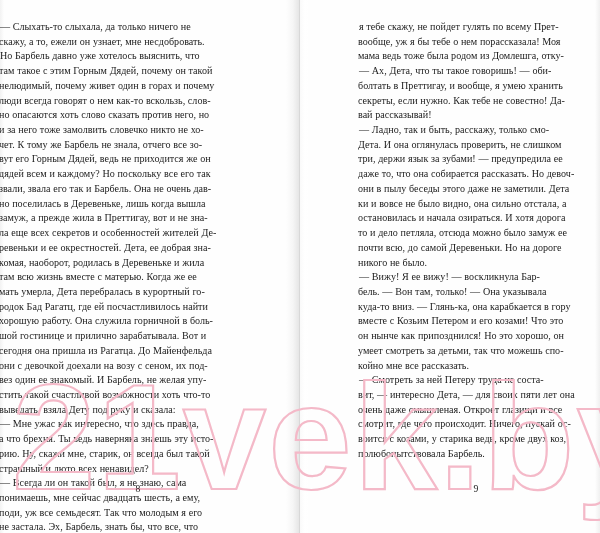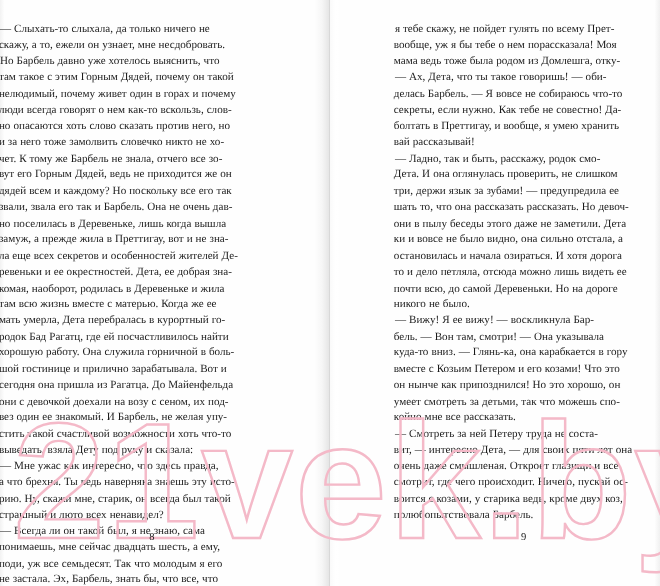--- a/index.html
+++ b/index.html
@@ -184,40 +184,39 @@
     </div>
 
   <div class="col right" id="right-col">
       <p>
         <span class="line indent">я тебе скажу, не пойдет гулять по всему Прет-</span>
         <span class="line">вообще, уж я бы тебе о нем порассказала! Моя</span>
         <span class="line">мама ведь тоже была родом из Домлешга, отку-</span>
       </p>
       <p>
         <span class="line indent">— Ах, Дета, что ты такое говоришь! — оби-</span>
-        <span class="line">делась Барбель. — Я вовсе не собираюсь что-то</span>
+        <span class="line">болтать в Преттигау, и вообще, я умею хранить</span>
         <span class="line">секреты, если нужно. Как тебе не совестно! Да-</span>
-        <span class="line">болтать в Преттигау, и вообще, я умею хранить</span>
         <span class="line">вай рассказывай!</span>
       </p>
       <p>
-        <span class="line indent">— Ладно, так и быть, расскажу, родок смо-</span>
+        <span class="line indent">— Ладно, так и быть, расскажу, только смо-</span>
         <span class="line">Дета. И она оглянулась проверить, не слишком</span>
         <span class="line">три, держи язык за зубами! — предупредила ее</span>
-        <span class="line">шать то, что она рассказать рассказать. Но девоч-</span>
+        <span class="line">даже то, что она собирается рассказать. Но девоч-</span>
         <span class="line">они в пылу беседы этого даже не заметили. Дета</span>
         <span class="line">ки и вовсе не было видно, она сильно отстала, а</span>
         <span class="line">остановилась и начала озираться. И хотя дорога</span>
-        <span class="line">то и дело петляла, отсюда можно лишь видеть ее</span>
+        <span class="line">то и дело петляла, отсюда можно было замуж ее</span>
         <span class="line">почти всю, до самой Деревеньки. Но на дороге</span>
         <span class="line">никого не было.</span>
       </p>
       <p>
         <span class="line indent">— Вижу! Я ее вижу! — воскликнула Бар-</span>
-        <span class="line">бель. — Вон там, смотри! — Она указывала</span>
+        <span class="line">бель. — Вон там, только! — Она указывала</span>
         <span class="line">куда-то вниз. — Глянь-ка, она карабкается в гору</span>
         <span class="line">вместе с Козьим Петером и его козами! Что это</span>
         <span class="line">он нынче как припозднился! Но это хорошо, он</span>
         <span class="line">умеет смотреть за детьми, так что можешь спо-</span>
         <span class="line">койно мне все рассказать.</span>
       </p>
       <p>
         <span class="line indent">— Смотреть за ней Петеру труда не соста-</span>
         <span class="line">вит, — интересно Дета, — для своих пяти лет она</span>
         <span class="line">очень даже смышленая. Откроет глазищи и все</span>

